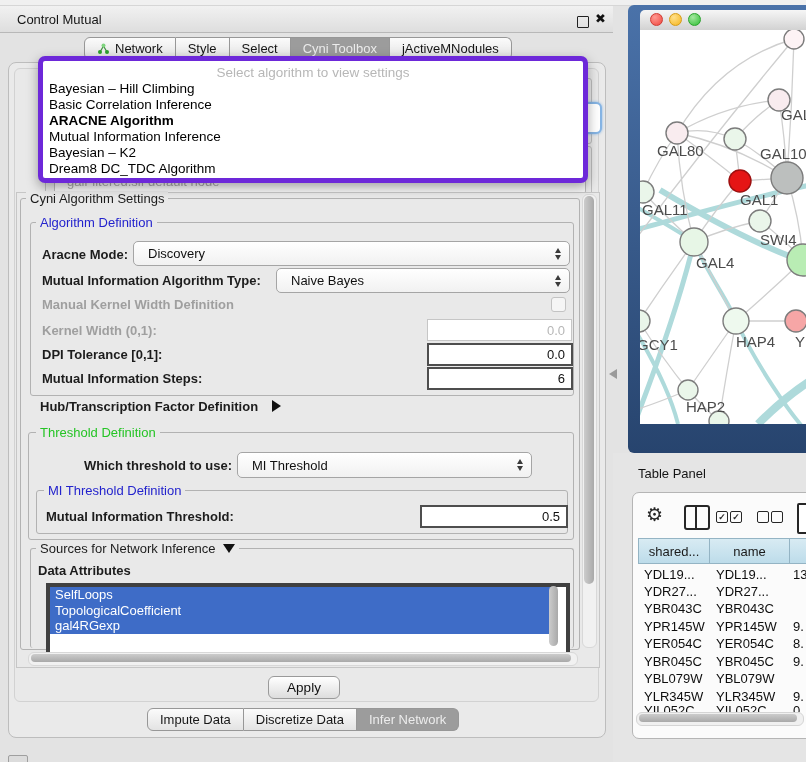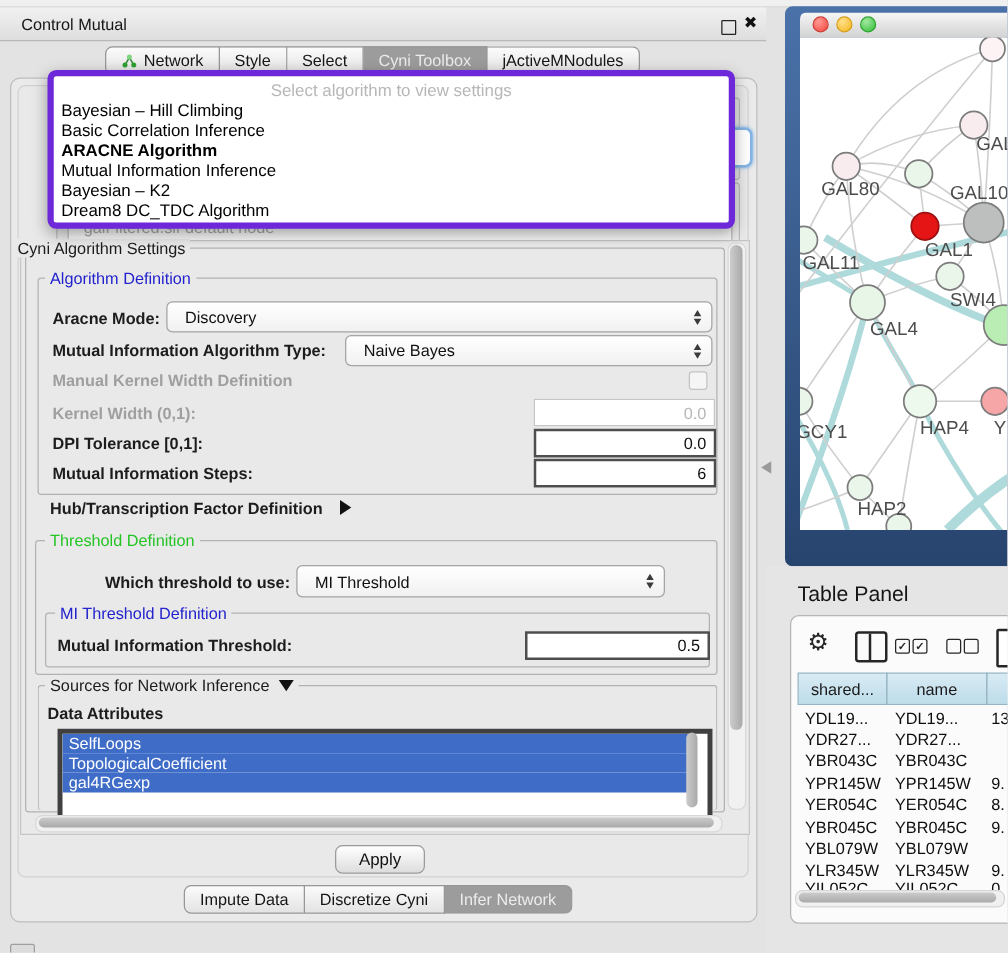--- a/index.html
+++ b/index.html
@@ -55,21 +55,21 @@
   .btn{border:1px solid #9a9a9a;border-radius:6px;background:linear-gradient(#ffffff,#dddddd);font-size:13.5px;color:#111;display:flex;align-items:center;justify-content:center;}
   .mini-icon{left:8px;top:755px;width:18px;height:12px;border:1px solid #9f9f9f;border-radius:2px;background:#dcdcdc;}
   .split-cursor{left:609px;top:369px;width:0;height:0;border-top:5px solid transparent;border-bottom:5px solid transparent;border-right:8px solid #9a9a9a;}
   
   .net-frame{left:628px;top:5px;width:178px;height:448px;background:linear-gradient(#4a72a9,#27446e);border-radius:6px 0 0 6px;}
   .net-titlebar{left:640px;top:10px;width:166px;height:20px;background:linear-gradient(#f6f6f6,#d2d2d2);border-radius:5px 0 0 0;border-bottom:1px solid #a9a9a9;}
   .light{width:13px;height:13px;border-radius:50%;top:3px;}
   .net-canvas{left:640px;top:30px;width:166px;height:394px;background:#ffffff;}
   
   .tp-bg{left:613px;top:453px;width:193px;height:309px;background:#e5e5e5;}
-  .tp-title{left:638px;top:466px;font-size:17px;color:#151515;}
+  .tp-title{left:638px;top:466px;font-size:13px;color:#151515;}
   .tp-card{left:632px;top:492px;width:190px;height:245px;background:#fbfbfb;border:1px solid #b5b5b5;border-radius:7px;}
   .icon-glyph{font-family:"DejaVu Sans",sans-serif;color:#262626;}
   .col-icon{left:684px;top:505px;width:22px;height:21px;border:2.4px solid #262626;border-radius:3px;}
   .col-icon-div{position:absolute;left:9px;top:0;width:2.4px;height:100%;background:#262626;}
   .cb-icon{width:10px;height:10px;border:1.8px solid #262626;border-radius:2px;font-size:9px;line-height:10px;text-align:center;font-weight:bold;color:#262626;}
   .file-icon{left:797px;top:503px;width:16px;height:27px;border:2.4px solid #262626;border-radius:2px;background:#fff;}
   .th{top:538px;height:26px;background:linear-gradient(#d8ebf3,#bddcea);border:1px solid #94b4c4;font-size:13px;color:#1a1a1a;display:flex;align-items:center;justify-content:center;box-sizing:border-box;}
   .td{font-size:13px;color:#0e0e0e;white-space:nowrap;}
   .tp-hscroll{left:636px;top:712px;width:166px;height:12px;background:#f0f0f0;border:1px solid #d5d5d5;border-radius:6px;}
 </style>
@@ -125,21 +125,21 @@
     <div class="abs dd-item" style="top:20px;">Bayesian – Hill Climbing</div>
     <div class="abs dd-item" style="top:36px;">Basic Correlation Inference</div>
     <div class="abs dd-item bold" style="top:52px;">ARACNE Algorithm</div>
     <div class="abs dd-item" style="top:68px;">Mutual Information Inference</div>
     <div class="abs dd-item" style="top:84px;">Bayesian – K2</div>
     <div class="abs dd-item" style="top:100px;">Dream8 DC_TDC Algorithm</div>
   </div>
 
   <div class="abs scrollpane"></div>
   <div class="abs group" style="left:20px;top:198px;width:558px;height:450px;"></div>
-  <div class="abs gtitle" style="left:10px;top:191px;text-align:right;">Cyni Algorithm Settings</div>
+  <div class="abs gtitle" style="left:26px;top:191px;text-align:right;">Cyni Algorithm Settings</div>
 
   <div class="abs group" style="left:30px;top:222px;width:542px;height:172px;"></div>
   <div class="abs gtitle t-blue" style="left:36px;top:215px;">Algorithm Definition</div>
 
   <div class="abs lbl" style="left:42px;top:247px;">Aracne Mode:</div>
   <div class="abs combo" style="left:133px;top:241px;width:421px;height:23px;">
     <span>Discovery</span>
     <span class="spinner">
         <span class="sp-up"></span>
         <span class="sp-dn"></span>
@@ -206,21 +206,21 @@
   <div class="abs vscroll" style="left:28px;top:652px;width:548px;height:12px;"></div>
   <div class="abs hthumb" style="left:31px;top:654px;width:540px;height:8px;"></div>
 
   <div class="abs btn" style="left:268px;top:676px;width:70px;height:21px;">Apply</div>
 
   <div class="abs tabbar" style="left:147px;top:708px;">
     <div class="tab">
         <span>Impute Data</span>
       </div>
     <div class="tab">
-        <span>Discretize Cyni</span>
+        <span>Discretize Data</span>
       </div>
     <div class="tab sel">
         <span>Infer Network</span>
       </div>
   </div>
 
   <div class="abs mini-icon"></div>
   <div class="abs split-cursor"></div>
 
   <div class="abs net-frame"></div>

